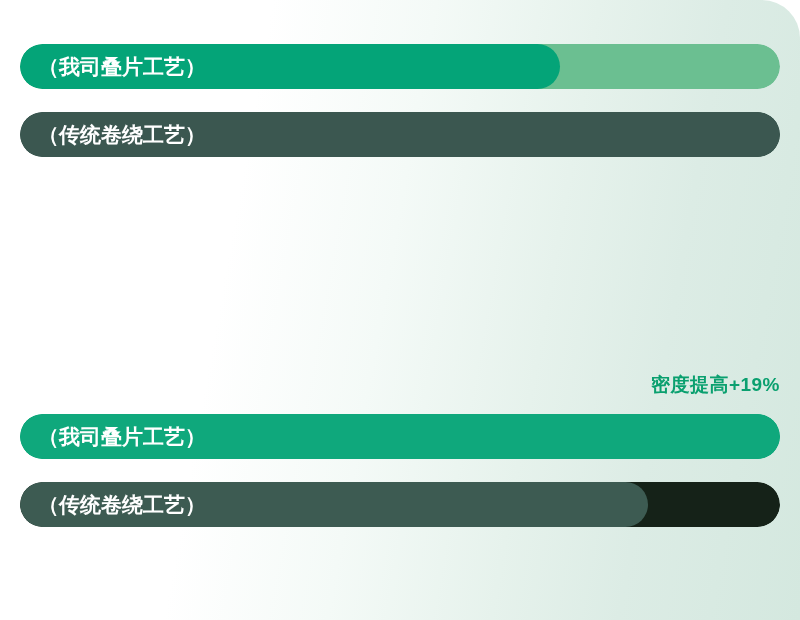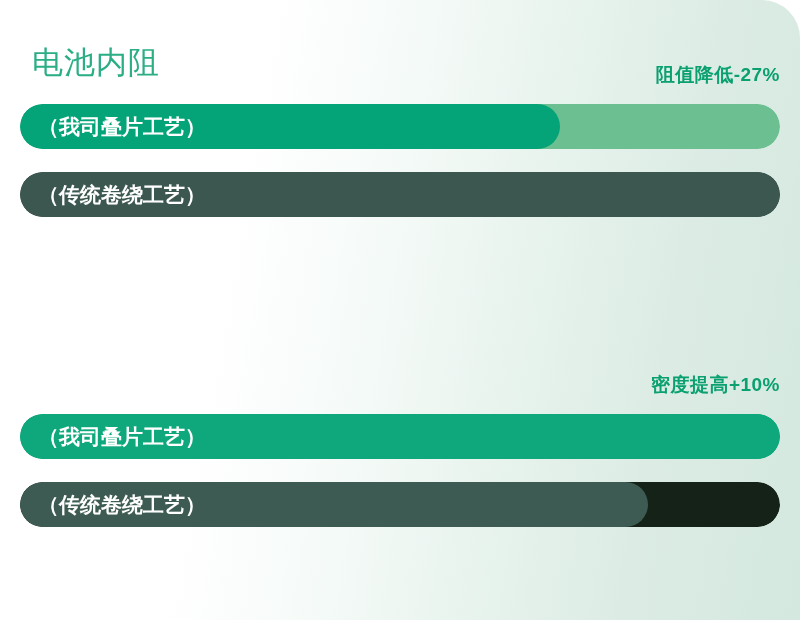--- a/index.html
+++ b/index.html
@@ -122,24 +122,20 @@
   #bar-row-density-traditional .bar-track { background: #152218; }
   #bar-row-density-traditional .bar-fill  { background: #3d5b52; width: 82.6%; }
 </style>
 </head>
 <body>
 
 <div id="infographic-card">
 
   <div class="metric-section" id="metric-section-resistance">
 
-    <div class="metric-header">
-      <div class="metric-title">电池内阻</div>
-      <div class="metric-callout">阻值降低-27%</div>
-    </div>
 
     <div class="bar-list">
 
       <div class="bar-row" id="bar-row-resistance-ours">
         <div class="bar-track" style="background: rgb(107, 191, 145);"></div>
         <div class="bar-fill" style="background: rgb(4, 164, 120); width: 71%;"></div>
         <div class="bar-label">（我司叠片工艺）</div>
       </div>
 
       <div class="bar-row" id="bar-row-resistance-traditional">
@@ -147,21 +143,21 @@
         <div class="bar-fill" style="background: rgb(59, 87, 80); width: 100%;"></div>
         <div class="bar-label">（传统卷绕工艺）</div>
       </div>
 
     </div>
   </div>
 
   <div class="metric-section" id="metric-section-density">
 
     <div class="metric-header">
-      <div class="metric-callout">密度提高+10%</div>
+      <div class="metric-callout">密度提高+19%</div>
     </div>
 
     <div class="bar-list">
 
       <div class="bar-row" id="bar-row-density-ours">
         <div class="bar-track" style="background: rgb(15, 168, 124);"></div>
         <div class="bar-fill" style="background: rgb(15, 168, 124); width: 100%;"></div>
         <div class="bar-label">（我司叠片工艺）</div>
       </div>
 

